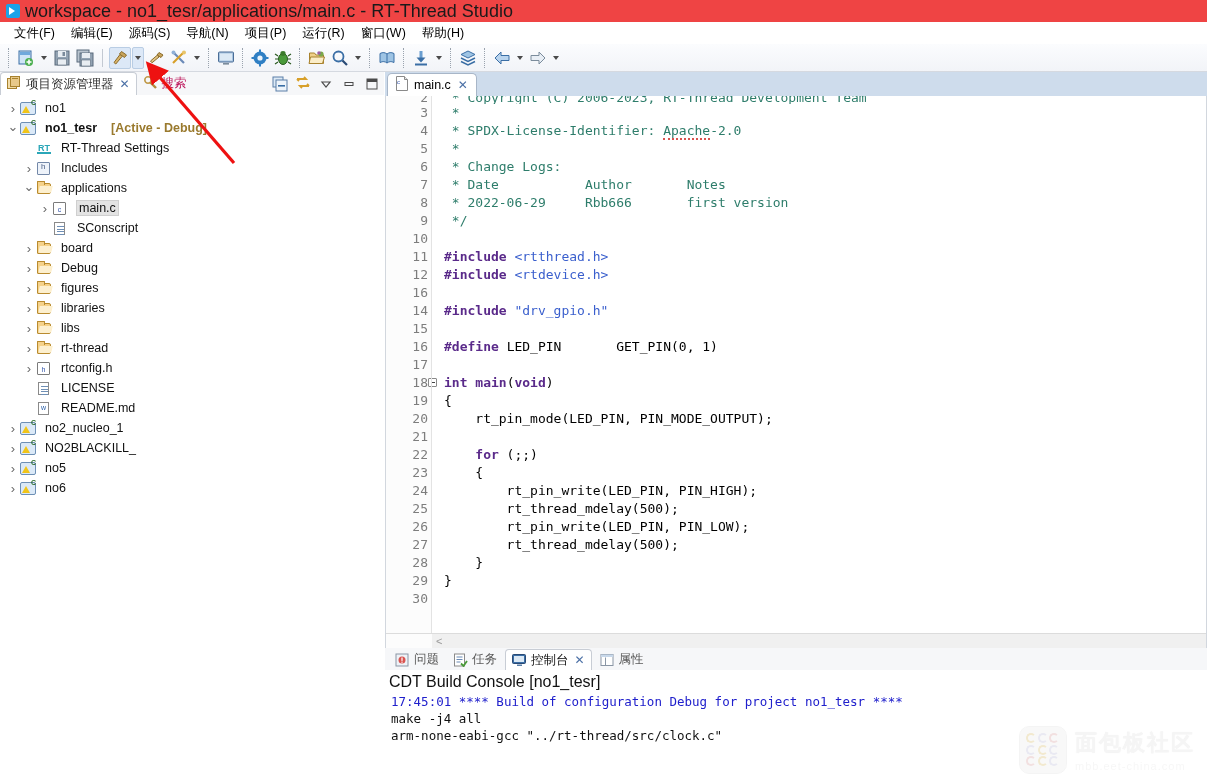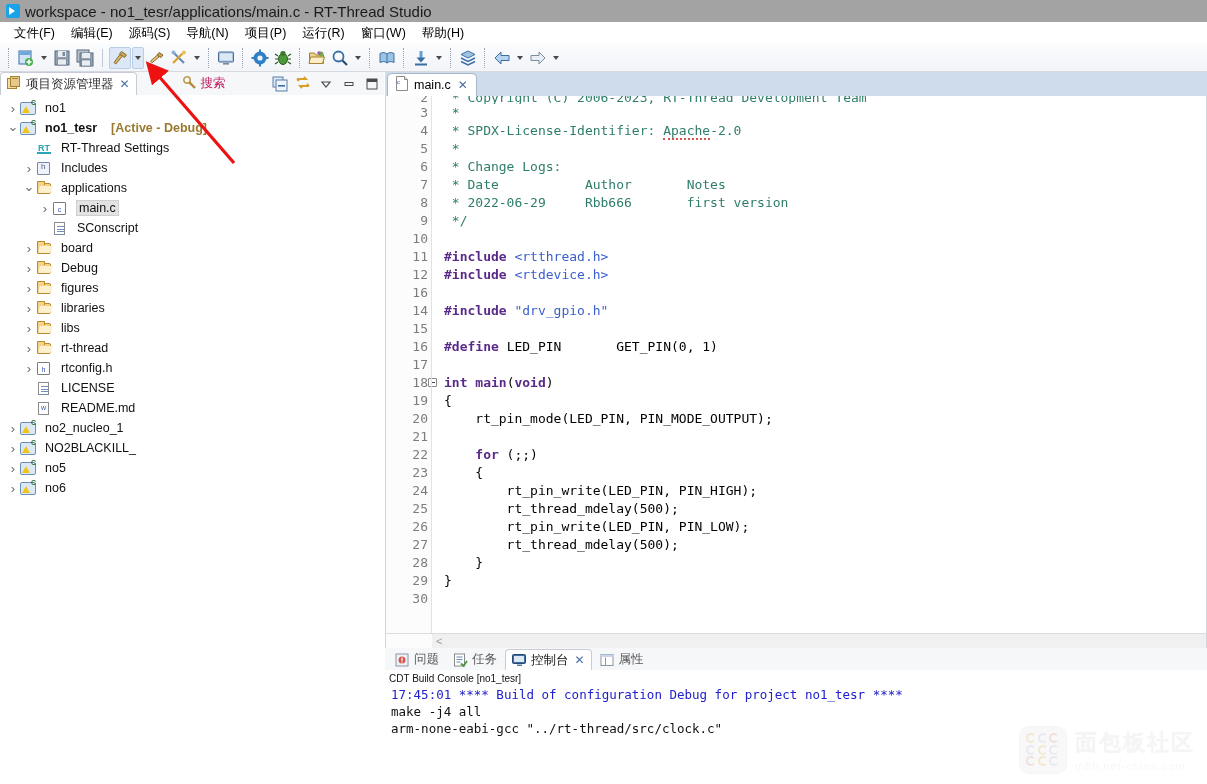--- a/index.html
+++ b/index.html
@@ -10,22 +10,22 @@
     background: #ffffff;
     font-family: "Liberation Sans", sans-serif;
     font-size: 12px;
     color: #000;
   }
   #app { position: relative; width: 1207px; height: 784px; }
 
   
   .titlebar {
     height: 22px; display: flex; align-items: center;
-    background: #a3a3a3; padding-left: 6px;
-    font-size: 15px; color: #1a1a1a;
+    background: #ef4444; padding-left: 6px;
+    font-size: 18px; color: #1a1a1a;
   }
   .titlebar .app-icon {
     width: 14px; height: 14px; margin-right: 5px;
     background: #1aa3e8; border-radius: 2px;
     position: relative; flex: none;
   }
   .titlebar .app-icon::after {
     content: ""; position: absolute; left: 3px; top: 2.5px;
     width: 0; height: 0;
     border-left: 6px solid #fff;
@@ -77,21 +77,21 @@
   
   .body { position: absolute; top: 72px; left: 0; right: 0; bottom: 0; display: flex; }
 
   
   .left-panel {
     width: 385px; display: flex; flex-direction: column;
     background: #ffffff; border-right: 1px solid #ffffff;
   }
   .view-tabs {
     height: 23px; display: flex; align-items: flex-end;
-    background: #f6f7f9; position: relative; gap: 39px;
+    background: #f6f7f9; position: relative;
   }
   .view-tab {
     display: flex; align-items: center; gap: 4px;
     height: 23px; padding: 0 6px 0 6px; font-size: 12.5px;
     color: #2f2f2f; white-space: nowrap;
   }
   .view-tab.sel {
     background: #ffffff; font-weight: normal;
     border-top: 1px solid #c8cdd5; border-left: 1px solid #c8cdd5;
     border-right: 1px solid #c8cdd5;
@@ -260,21 +260,21 @@
     display: flex; align-items: center; gap: 4px; height: 21px;
     padding: 0 6px; font-size: 12.5px; color: #5b5b5b; white-space: nowrap;
   }
   .ctab.sel {
     background: #fff; color: #111;
     border-top: 1px solid #c8cdd5; border-left: 1px solid #c8cdd5;
     border-right: 1px solid #c8cdd5;
     border-top-left-radius: 4px; border-top-right-radius: 4px;
   }
   .ctab-ico { width: 15px; height: 14px; position: relative; flex:none;}
-  .console-title { font-size: 10px; padding: 3px 0 2px 4px; color:#111; }
+  .console-title { font-size: 16px; padding: 3px 0 2px 4px; color:#111; }
   .console-body {
     flex: 1; font-family: "DejaVu Sans Mono","Liberation Mono", monospace;
     font-size: 12.5px; line-height: 17px; padding-left: 6px; white-space: pre;
     overflow: hidden;
   }
   .cs-blue { color: #2020cc; }
   .cs-black { color: #111; }
 
   
   .arrow-svg { position: absolute; left: 0; top: 0; pointer-events: none; }

